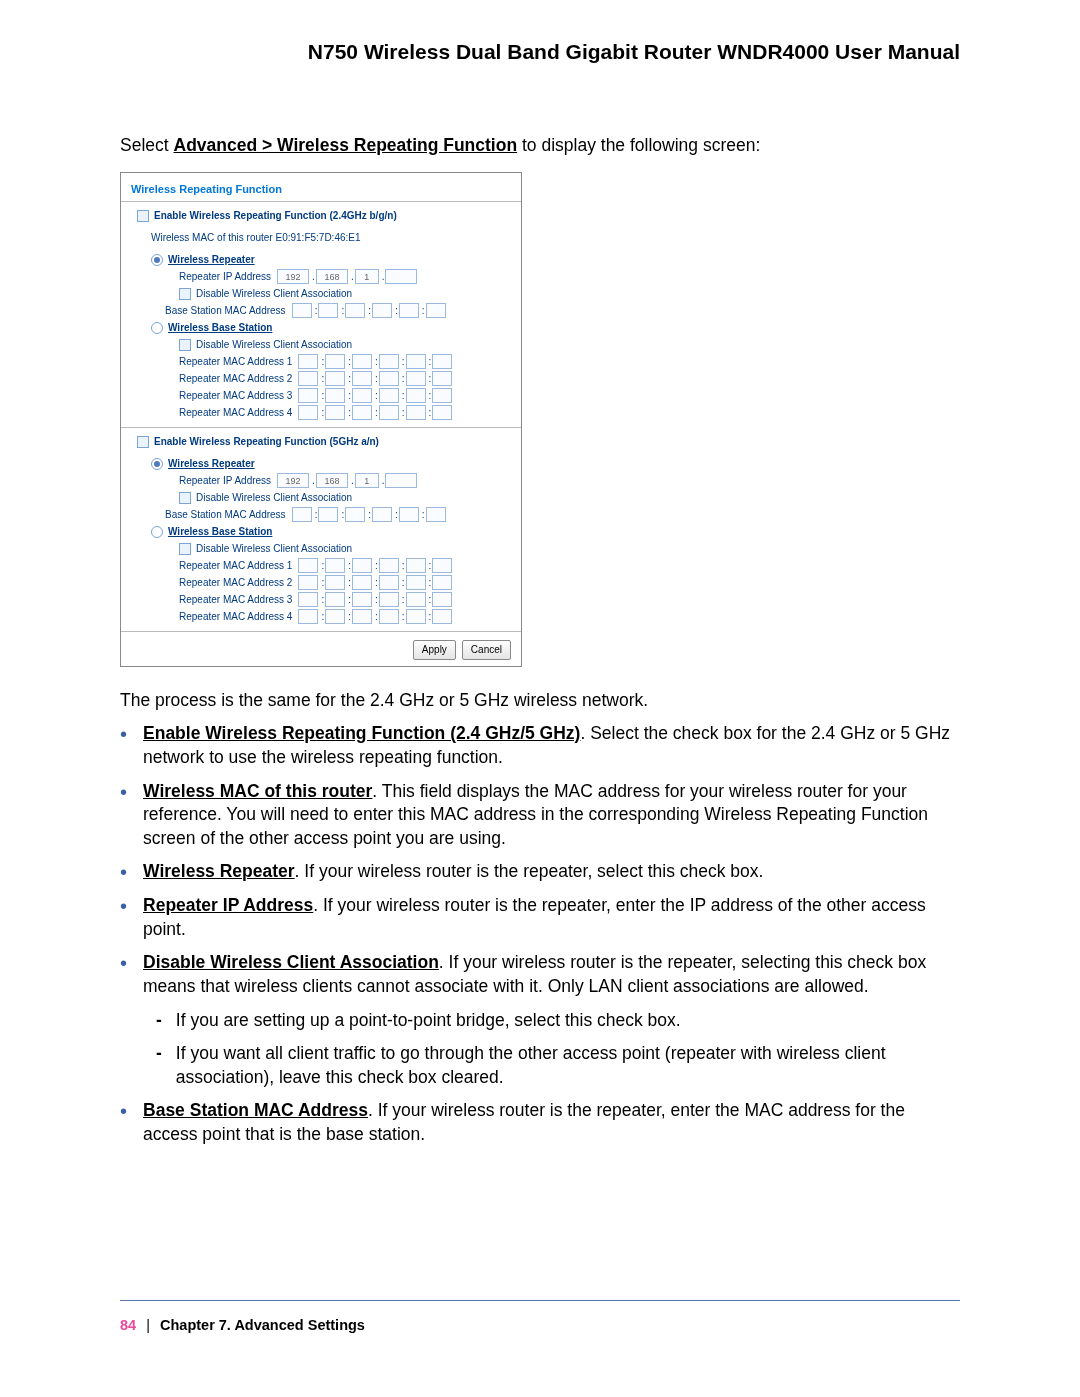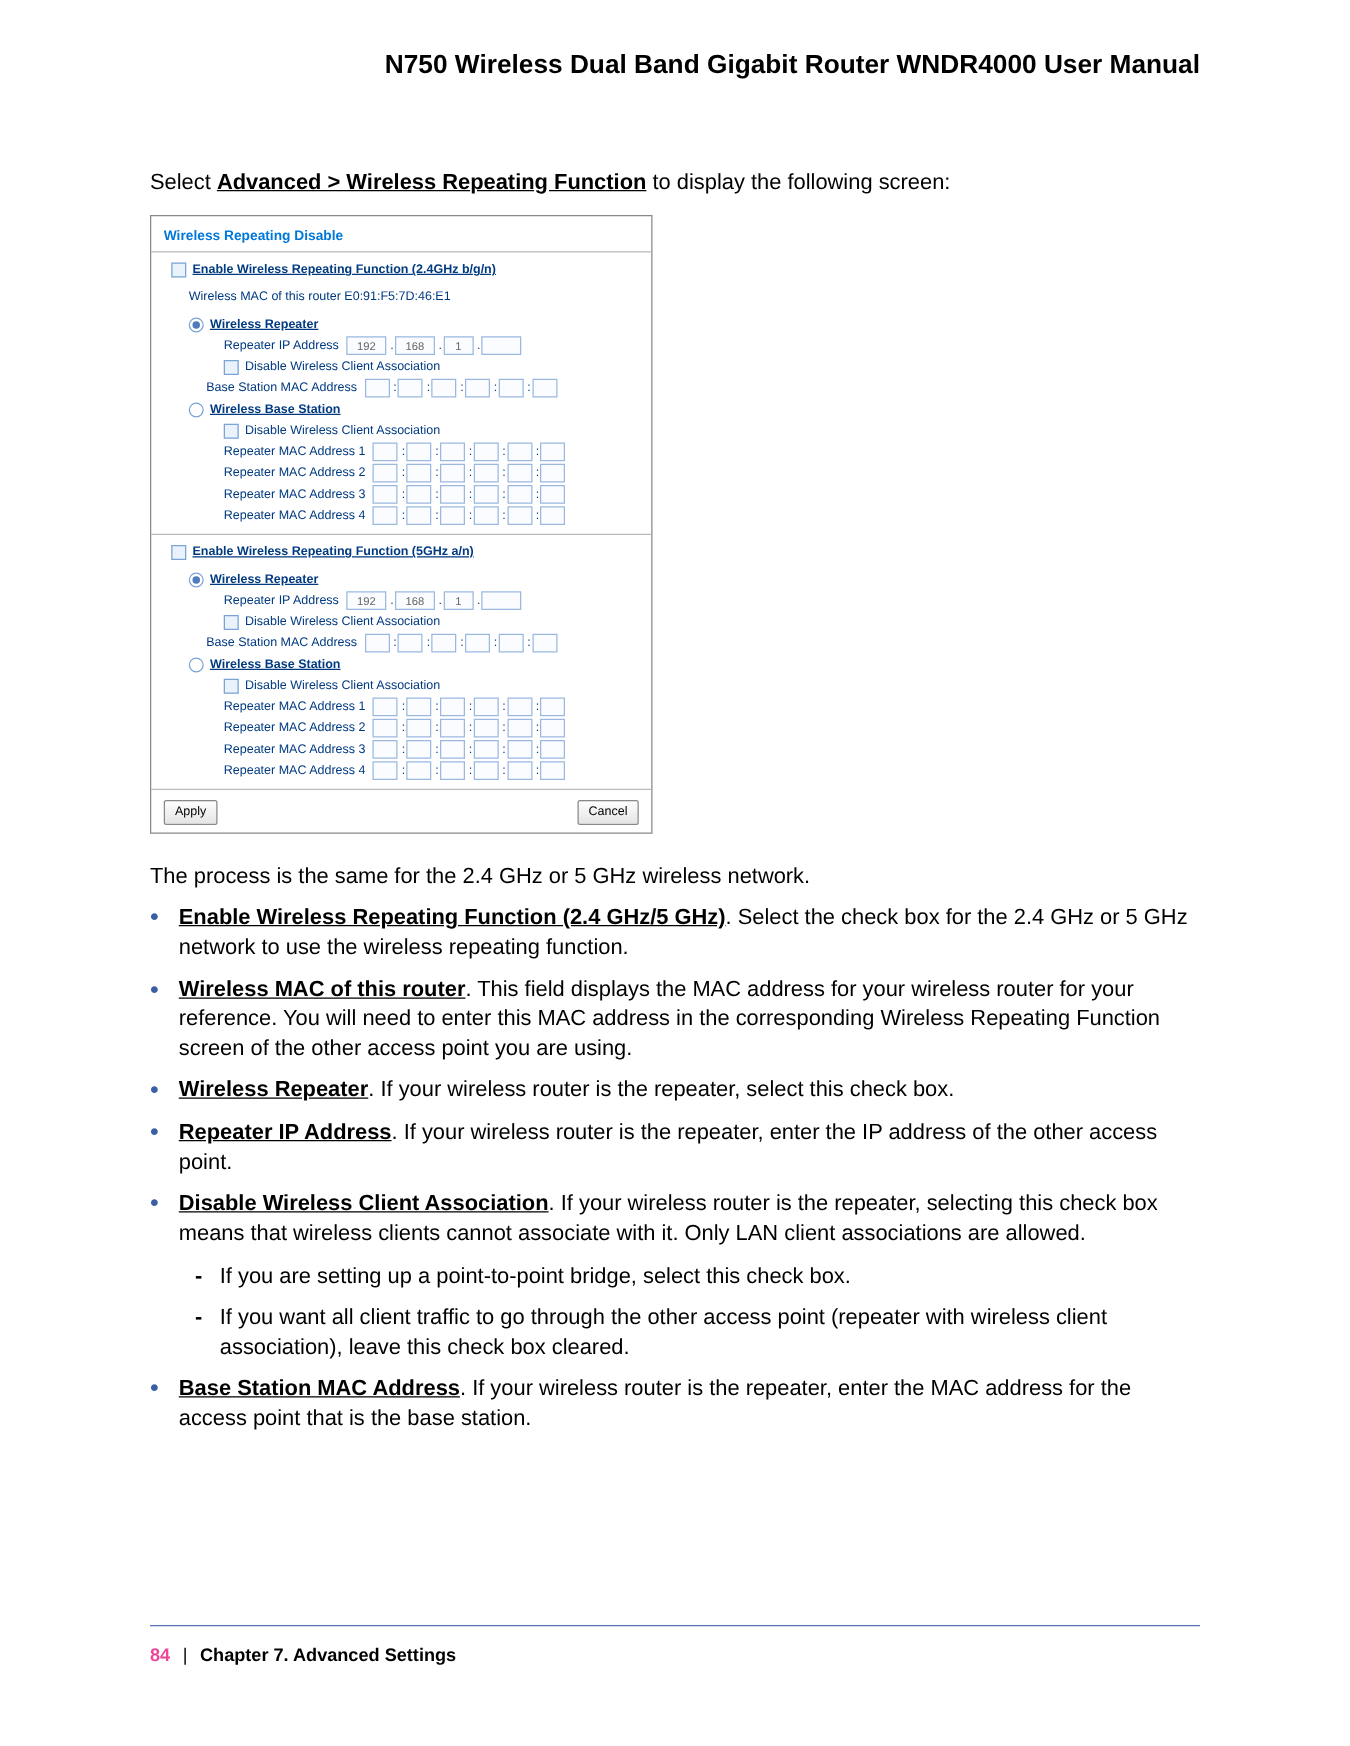--- a/index.html
+++ b/index.html
@@ -78,40 +78,40 @@
     width: 6px; height: 6px;
     border-radius: 50%;
     background: #4f7bbd;
   }
   .figure .ind0 { padding-left: 6px; }
   .figure .ind1 { padding-left: 20px; }
   .figure .ind2 { padding-left: 34px; }
   .figure .ind3 { padding-left: 48px; }
   .figure .label { margin-right: 6px; }
   .figure .u { text-decoration: underline; font-weight: bold; }
-  .figure .link { color:#003a80; font-weight:bold; text-decoration:underline; }
+  .figure .link { color:#003a80; font-weight:bold; }
   .figure .ipbox, .figure .macbox {
     border: 1px solid #9bb9df;
     background: #fafcff;
     height: 13px;
     font-size: 9px;
     color: #666;
     padding: 0 2px;
     margin-right: 2px;
     display: inline-flex;
     align-items: center;
     justify-content: center;
   }
   .figure .ipbox { width: 26px; }
   .figure .ipbox.small { width: 18px; }
   .figure .macbox { width: 14px; }
   .figure .dot { margin: 0 1px; color: #003a80; }
   .figure .btn-row {
     display: flex;
-    justify-content: space-between;
+    justify-content: flex-end;
     gap: 6px;
     margin-top: 8px;
   }
   .figure .btn {
     border: 1px solid #888;
     background: linear-gradient(#fefefe,#e4e4e4);
     border-radius: 2px;
     font-size: 10px;
     color: #000;
     padding: 1px 8px;
@@ -178,21 +178,21 @@
 <body>
 
 <div class="page">
   <div class="header">N750 Wireless Dual Band Gigabit Router WNDR4000 User Manual</div>
 
   <div class="body-text">
     <span>Select </span><span class="bold">Advanced &gt; Wireless Repeating Function</span><span> to display the following screen:</span>
   </div>
 
   <div class="figure">
-    <div class="title">Wireless Repeating Disable</div>
+    <div class="title">Wireless Repeating Function</div>
     <hr>
 
     <div class="row ind0">
       <span class="cb"></span>
       <span class="link">Enable Wireless Repeating Function (2.4GHz b/g/n)</span>
     </div>
     <div class="row ind1" style="margin-top:6px;text-align:center;">
       <span class="label">Wireless MAC of this router E0:91:F5:7D:46:E1</span>
     </div>
     <div class="row ind1" style="margin-top:6px;">

